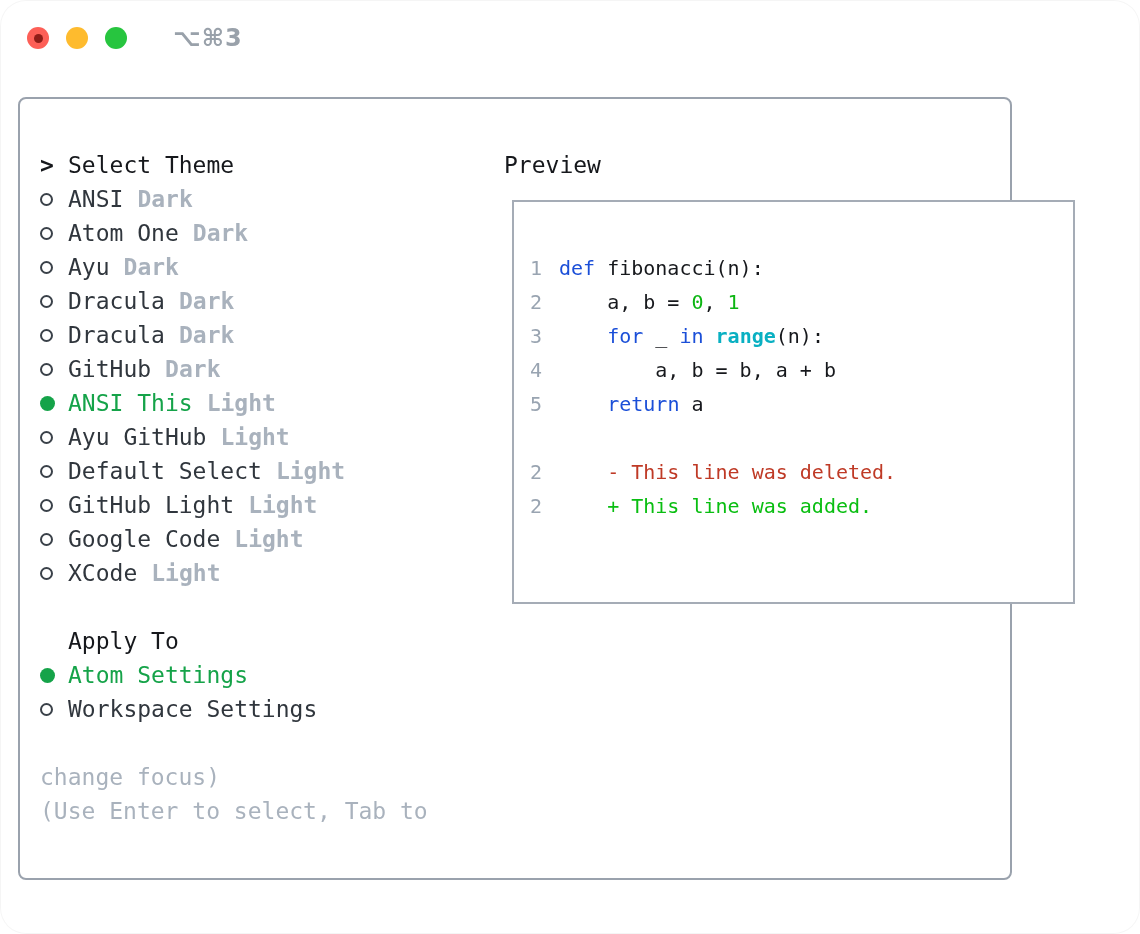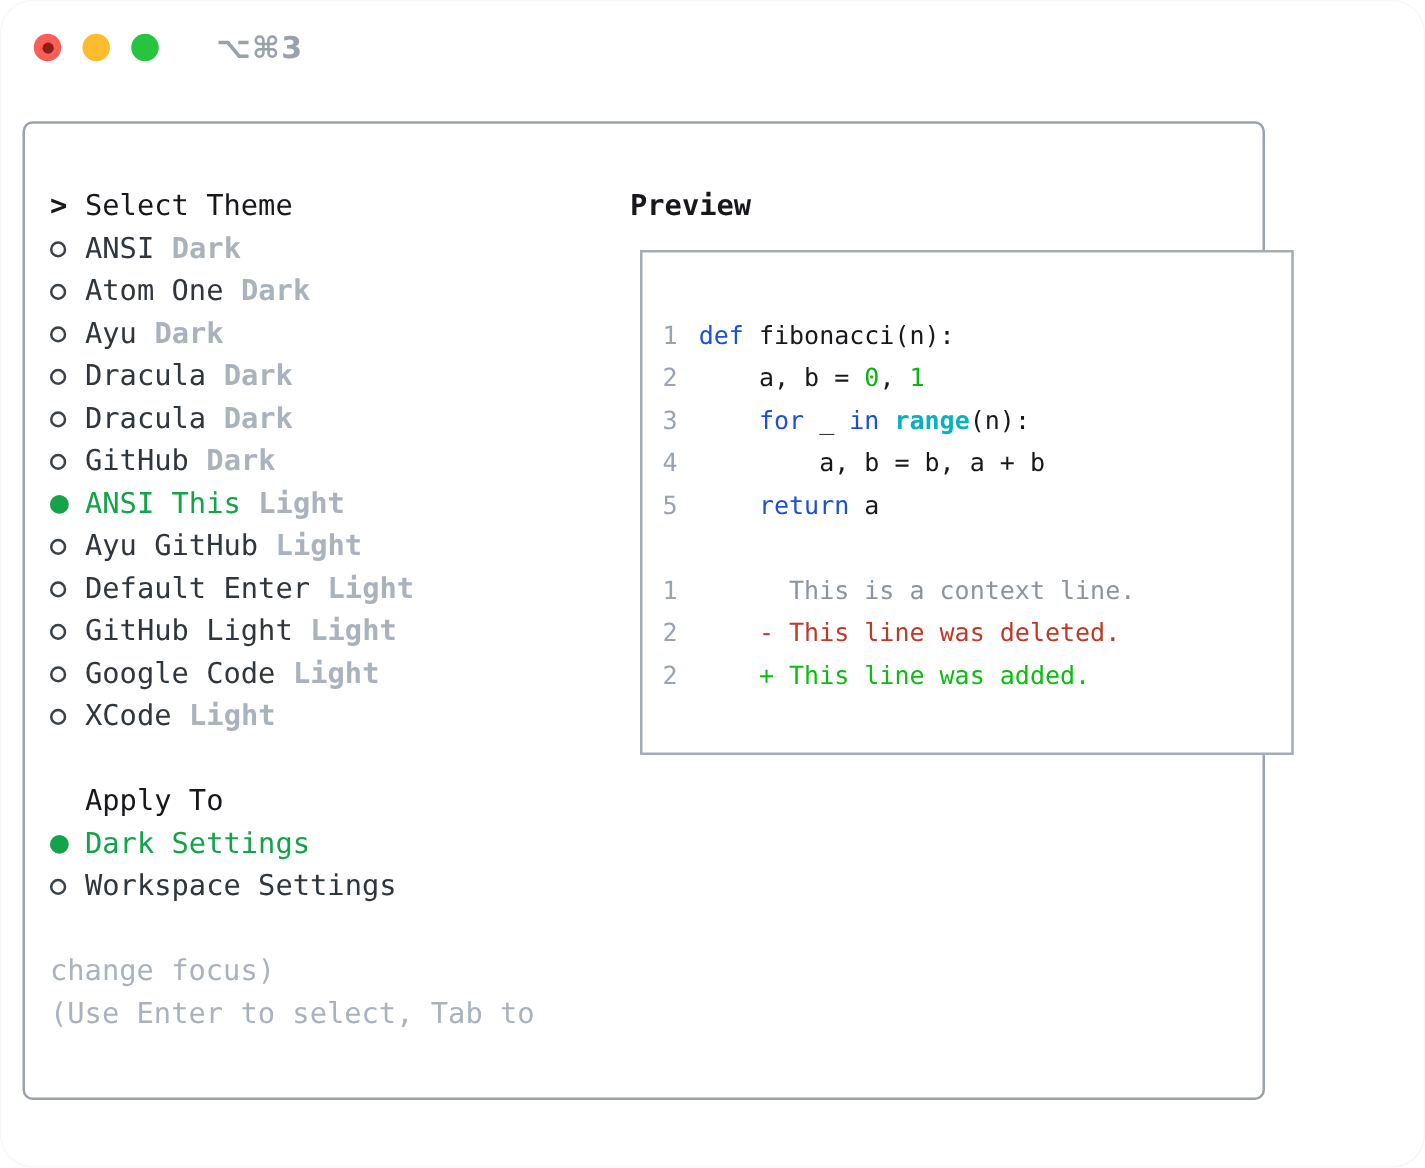--- a/index.html
+++ b/index.html
@@ -48,23 +48,23 @@
   .section-title{font-weight:normal;color:var(--fg_black,#16181c);}
   .plain-title{color:var(--fg_black,#16181c);}
   .theme-name{color:var(--item_dark,#30363d);}
   .theme-name.sel{color:var(--select_green,#15a349);}
   .theme-variant{color:var(--muted_gray,#a9b2bd);margin-left:14px;font-weight:bold;}
   .opt-label{color:var(--item_dark,#30363d);}
   .opt-label.sel{color:var(--select_green,#15a349);}
   .hint{height:34px;line-height:34px;color:var(--muted_gray,#a9b2bd);white-space:pre;}
   
   .right-col{flex:1;box-sizing:border-box;padding:49px 25px 0 0;}
-  .preview-title{height:34px;line-height:34px;padding-left:10px;font-weight:bold;font-size:23px;color:var(--fg_black,#16181c);}
+  .preview-title{height:34px;line-height:34px;padding-left:10px;font-weight:normal;font-size:23px;color:var(--fg_black,#16181c);}
   .preview-box{
-    margin-left:18px;margin-top:18px;width:523px;height:404px;box-sizing:border-box;
+    margin-left:18px;margin-top:18px;width:563px;height:404px;box-sizing:border-box;
     border:2px solid var(--preview_border,#a5acb6);
     padding:49px 0 0 16px;background:#fff;overflow:hidden;
   }
   .code-line{height:34px;line-height:34px;font-size:20px;white-space:pre;}
   .ln{display:inline-block;width:29px;color:var(--line_num_gray,#99a4b1);}
   .c-fg{color:var(--fg_black,#16181c);}
   .c-kw{color:var(--keyword_blue,#1b4fd8);}
   .c-num{color:var(--literal_green,#0cb512);}
   .c-fn{color:var(--builtin_cyan,#09b0c2);font-weight:bold;}
   .c-ctx{color:var(--context_gray,#8b949e);}
@@ -93,53 +93,52 @@
 
       <div id="theme-list">
           <div class="row"><span class="indicator"><span class="circle"></span></span><span class="theme-name">ANSI</span><span class="theme-variant">Dark</span></div>
           <div class="row"><span class="indicator"><span class="circle"></span></span><span class="theme-name">Atom One</span><span class="theme-variant">Dark</span></div>
           <div class="row"><span class="indicator"><span class="circle"></span></span><span class="theme-name">Ayu</span><span class="theme-variant">Dark</span></div>
           <div class="row"><span class="indicator"><span class="circle"></span></span><span class="theme-name">Dracula</span><span class="theme-variant">Dark</span></div>
           <div class="row"><span class="indicator"><span class="circle"></span></span><span class="theme-name">Dracula</span><span class="theme-variant">Dark</span></div>
           <div class="row"><span class="indicator"><span class="circle"></span></span><span class="theme-name">GitHub</span><span class="theme-variant">Dark</span></div>
           <div class="row"><span class="indicator"><span class="circle sel"></span></span><span class="theme-name sel">ANSI This</span><span class="theme-variant">Light</span></div>
           <div class="row"><span class="indicator"><span class="circle"></span></span><span class="theme-name">Ayu GitHub</span><span class="theme-variant">Light</span></div>
-          <div class="row"><span class="indicator"><span class="circle"></span></span><span class="theme-name">Default Enter</span><span class="theme-variant">Light</span></div>
+          <div class="row"><span class="indicator"><span class="circle"></span></span><span class="theme-name">Default Select</span><span class="theme-variant">Light</span></div>
           <div class="row"><span class="indicator"><span class="circle"></span></span><span class="theme-name">GitHub Light</span><span class="theme-variant">Light</span></div>
           <div class="row"><span class="indicator"><span class="circle"></span></span><span class="theme-name">Google Code</span><span class="theme-variant">Light</span></div>
           <div class="row"><span class="indicator"><span class="circle"></span></span><span class="theme-name">XCode</span><span class="theme-variant">Light</span></div>
         </div>
 
       <div class="spacer"></div>
 
       <div class="row">
         <span class="indicator"></span>
         <span class="plain-title">Apply To</span>
       </div>
 
       <div id="apply-list">
-          <div class="row"><span class="indicator"><span class="circle sel"></span></span><span class="opt-label sel">Dark Settings</span></div>
+          <div class="row"><span class="indicator"><span class="circle sel"></span></span><span class="opt-label sel">Atom Settings</span></div>
           <div class="row"><span class="indicator"><span class="circle"></span></span><span class="opt-label">Workspace Settings</span></div>
         </div>
 
       <div class="spacer"></div>
 
       <div class="hint">change focus)</div>
       <div class="hint">(Use Enter to select, Tab to</div>
     </div>
 
     <div class="right-col">
       <div class="preview-title">Preview</div>
       <div class="preview-box" id="preview-box">
           <div class="code-line"><span class="ln">1</span><span class="c-kw">def</span><span class="c-fg"> fibonacci(n):</span></div>
           <div class="code-line"><span class="ln">2</span><span class="c-fg">    a, b = </span><span class="c-num">0</span><span class="c-fg">, </span><span class="c-num">1</span></div>
           <div class="code-line"><span class="ln">3</span><span class="c-fg">    </span><span class="c-kw">for</span><span class="c-fg"> _ </span><span class="c-kw">in</span><span class="c-fg"> </span><span class="c-fn">range</span><span class="c-fg">(n):</span></div>
           <div class="code-line"><span class="ln">4</span><span class="c-fg">        a, b = b, a + b</span></div>
           <div class="code-line"><span class="ln">5</span><span class="c-fg">    </span><span class="c-kw">return</span><span class="c-fg"> a</span></div>
           <div class="code-line"><span class="ln"></span></div>
-          <div class="code-line"><span class="ln">1</span><span class="c-ctx">      This is a context line.</span></div>
           <div class="code-line"><span class="ln">2</span><span class="c-del">    - This line was deleted.</span></div>
           <div class="code-line"><span class="ln">2</span><span class="c-add">    + This line was added.</span></div>
         </div>
     </div>
 
   </div>
 </div>
 
 </body></html>

